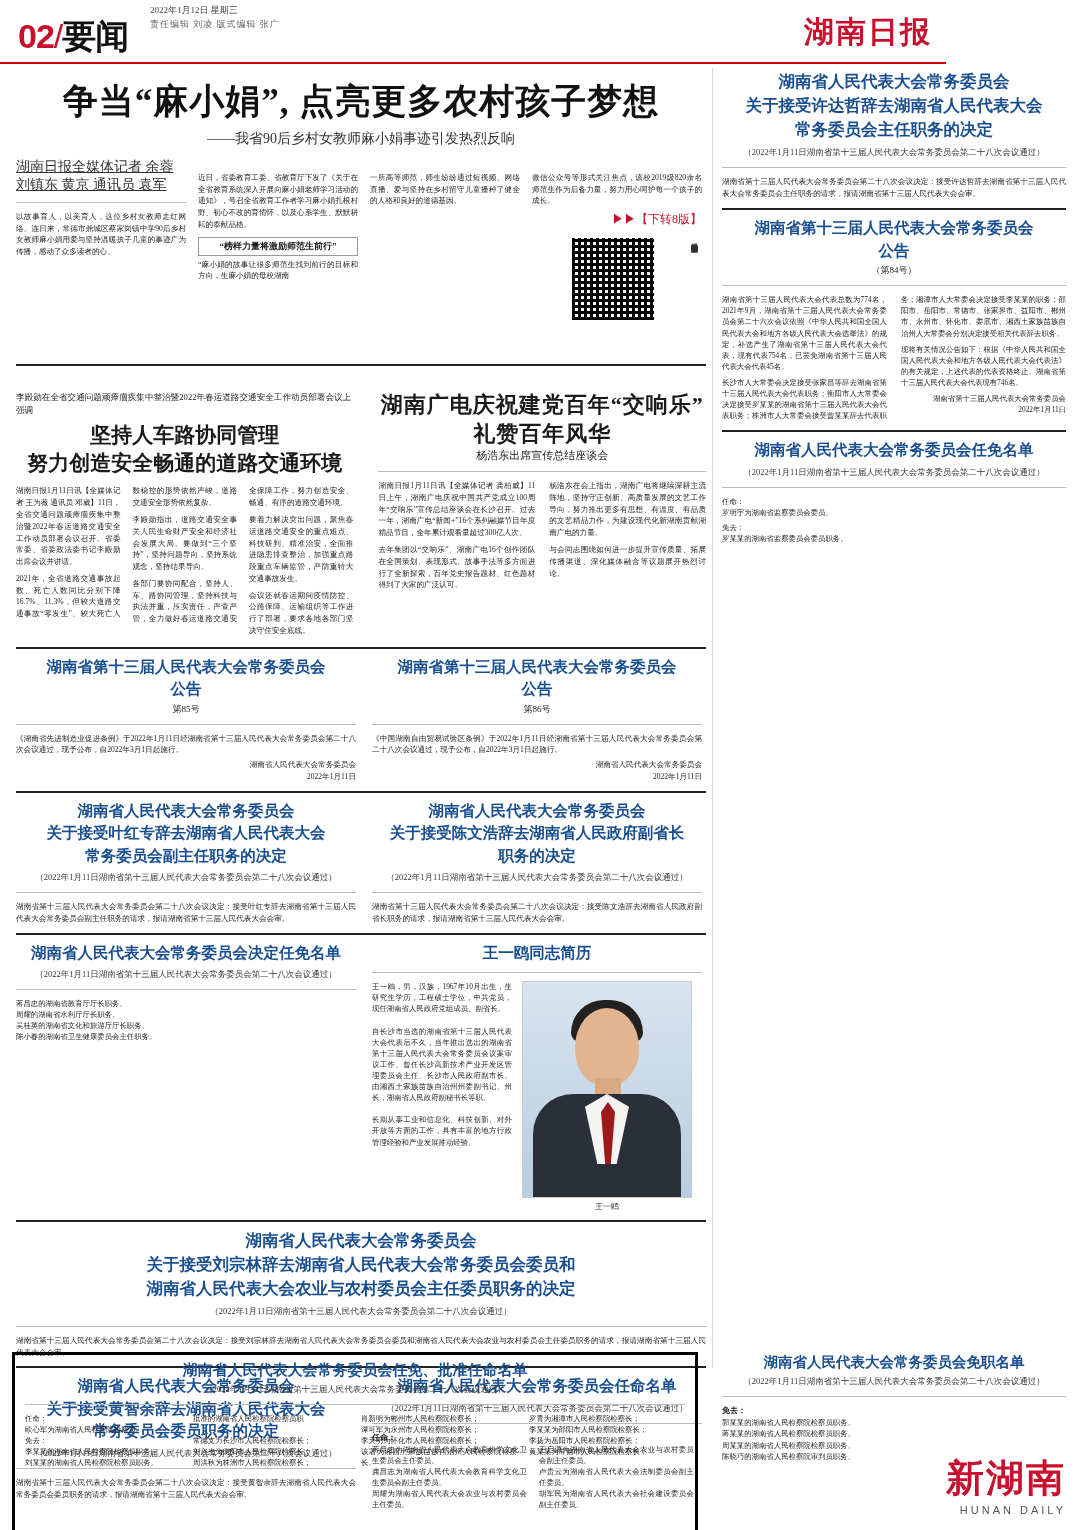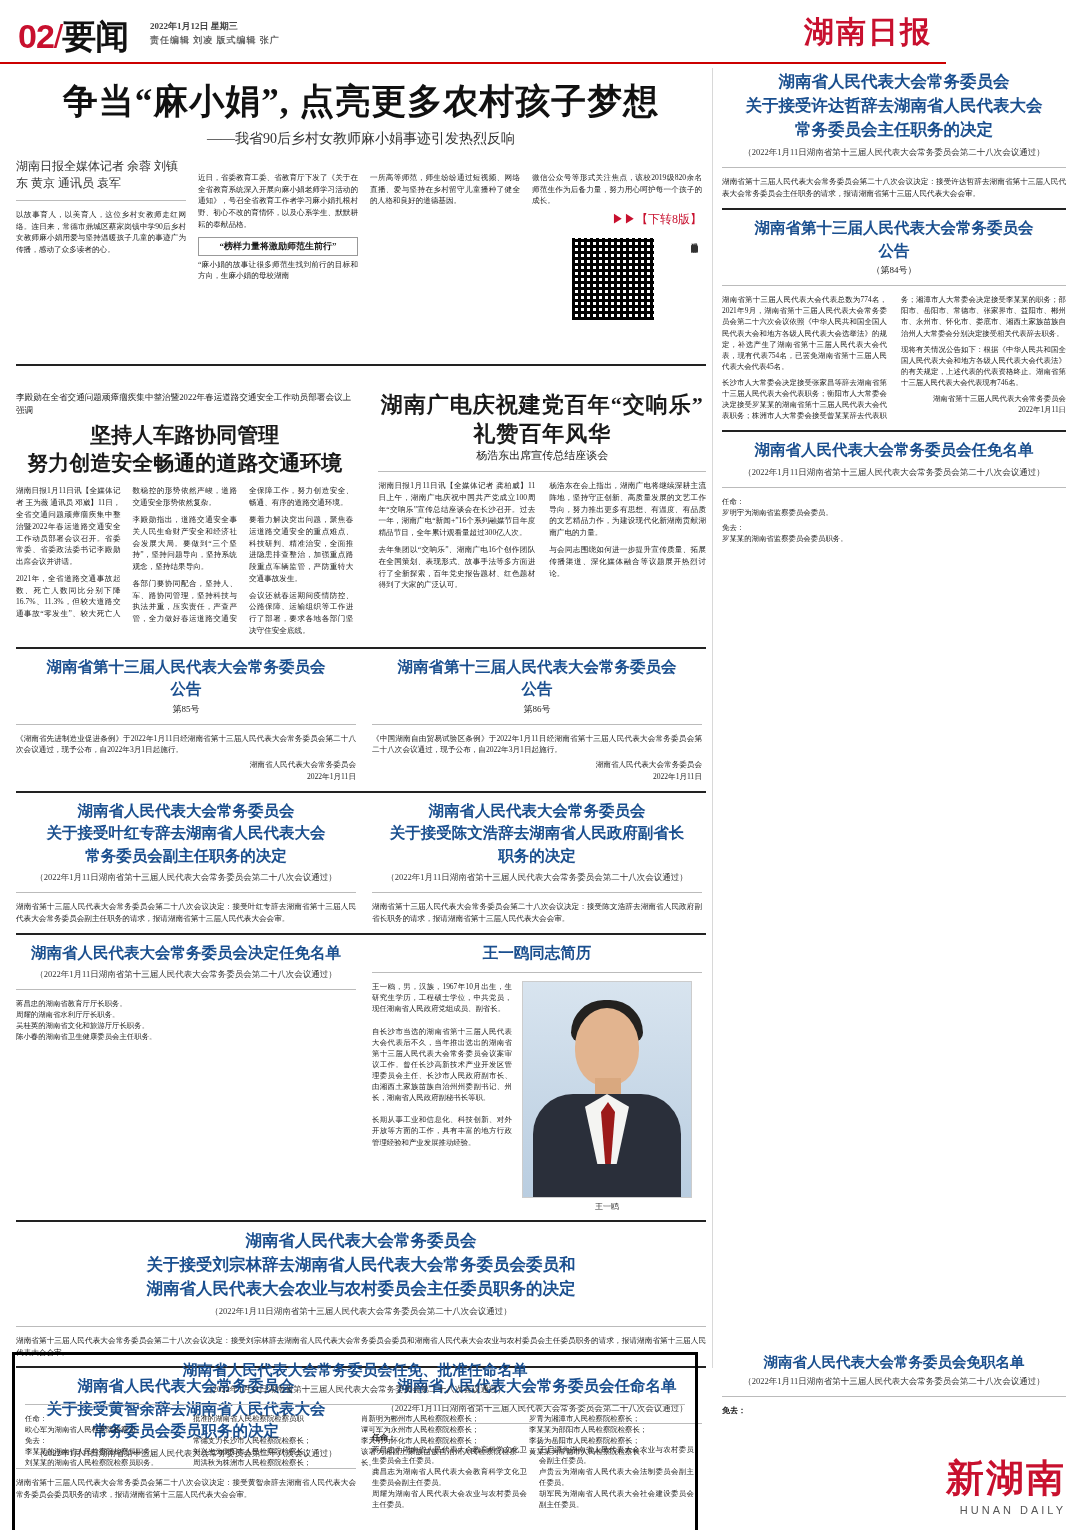--- a/index.html
+++ b/index.html
@@ -4,33 +4,33 @@
 <style>
   html,body{margin:0;padding:0;background:#ffffff;}
   body{width:1080px;height:1530px;font-family:"Liberation Serif",serif;color:#1a1a1a;position:relative;overflow:hidden;}
   .page{position:relative;width:1080px;height:1530px;background:#fff;}
 
   
   .masthead{position:absolute;left:0;top:0;width:946px;height:62px;border-bottom:2px solid #c00;}
   .folio{position:absolute;left:18px;top:14px;font-family:"Liberation Sans",sans-serif;font-size:34px;color:#c8102e;font-weight:bold;letter-spacing:-1px;}
   .folio .sep{color:#c8102e;font-weight:normal;}
   .folio .sect{color:#111;font-weight:bold;}
-  .dateline{position:absolute;left:150px;top:20px;font-size:9px;color:#444;line-height:1.5;font-weight:bold;}
+  .dateline{position:absolute;left:150px;top:4px;font-size:9px;color:#444;line-height:1.5;}
   .dateline .row2{color:#666;letter-spacing:1px;}
   .nameplate{position:absolute;right:14px;top:12px;font-size:30px;font-weight:bold;color:#c8102e;letter-spacing:2px;font-family:"Liberation Serif",serif;}
 
   
   .left{position:absolute;left:16px;top:70px;width:690px;}
   .right{position:absolute;left:722px;top:70px;width:344px;}
   .vline{position:absolute;left:712px;top:68px;width:1px;height:1300px;background:#d8d8d8;}
 
   
   .hl-main{font-size:35px;font-weight:bold;text-align:center;letter-spacing:1px;line-height:1.25;color:#111;}
   .hl-sub{font-size:14px;text-align:center;color:#333;margin-top:6px;}
-  .byline{font-size:12px;color:#333;}
+  .byline{font-size:14px;color:#333;text-decoration:underline;}
   .body{font-size:7.6px;line-height:1.55;color:#222;text-align:justify;}
   .rulethin{height:1px;background:#bbb;margin:8px 0;}
   .rulethick{height:2px;background:#222;margin:9px 0 7px;}
   .cols2{column-count:2;column-gap:14px;}
   .cols3{column-count:3;column-gap:12px;}
   .blk{margin-bottom:5px;}
 
   
   .s1{position:relative;}
   .qr{position:absolute;right:44px;top:0;width:82px;height:82px;background:
@@ -342,20 +342,24 @@
 李扬为岳阳市人民检察院检察长；
 黄某某为常德市人民检察院检察长；</div>
     </div>
   </div>
 
   <div class="rb2">
     <div class="t">湖南省人民代表大会常务委员会免职名单</div>
     <div class="n" style="font-size:8.5px;text-align:center;margin:4px 0 6px;color:#333;">（2022年1月11日湖南省第十三届人民代表大会常务委员会第二十八次会议通过）</div>
     <div class="rulethin"></div>
     <div class="label">免去：</div>
+    <div class="tiny" style="white-space:pre-line;width:180px;">郭某某的湖南省人民检察院检察员职务。
+蒋某某的湖南省人民检察院检察员职务。
+周某某的湖南省人民检察院检察员职务。
+陈晓巧的湖南省人民检察院审判员职务。</div>
   </div>
 
   <div class="logo">
     <div class="cn">新湖南</div>
     <div class="en">HUNAN DAILY</div>
   </div>
 
 </div>
 
 </body></html>

